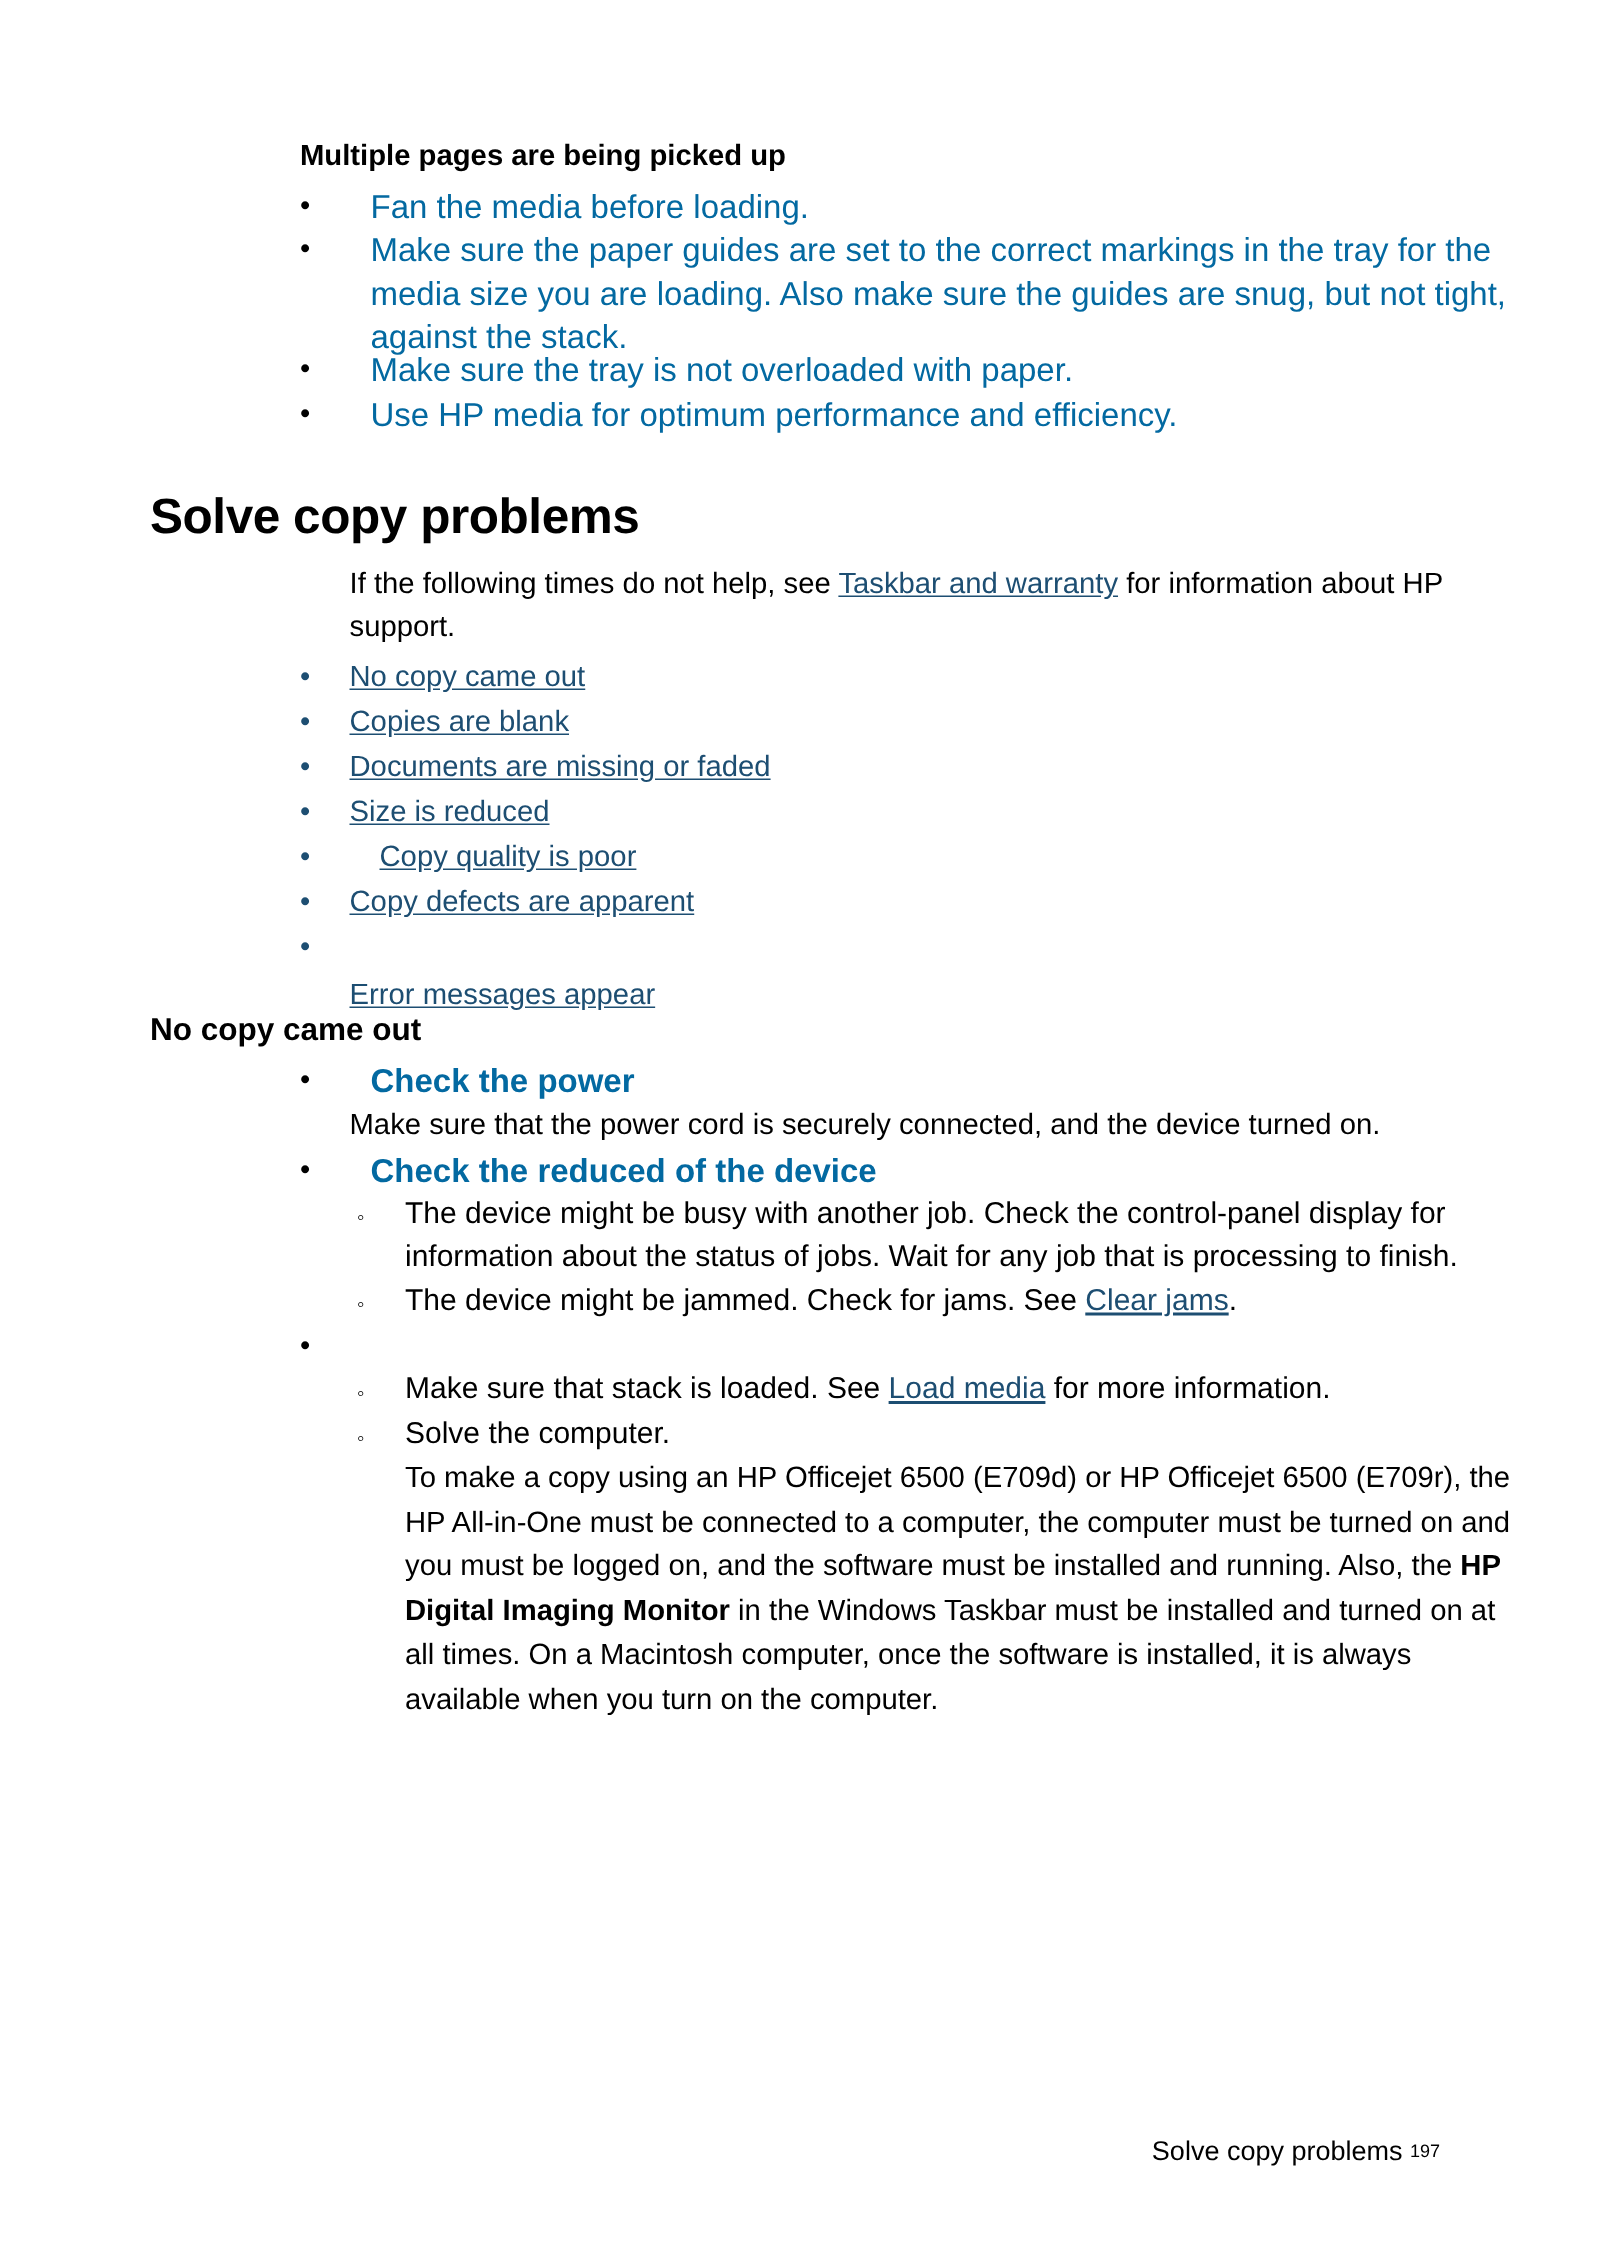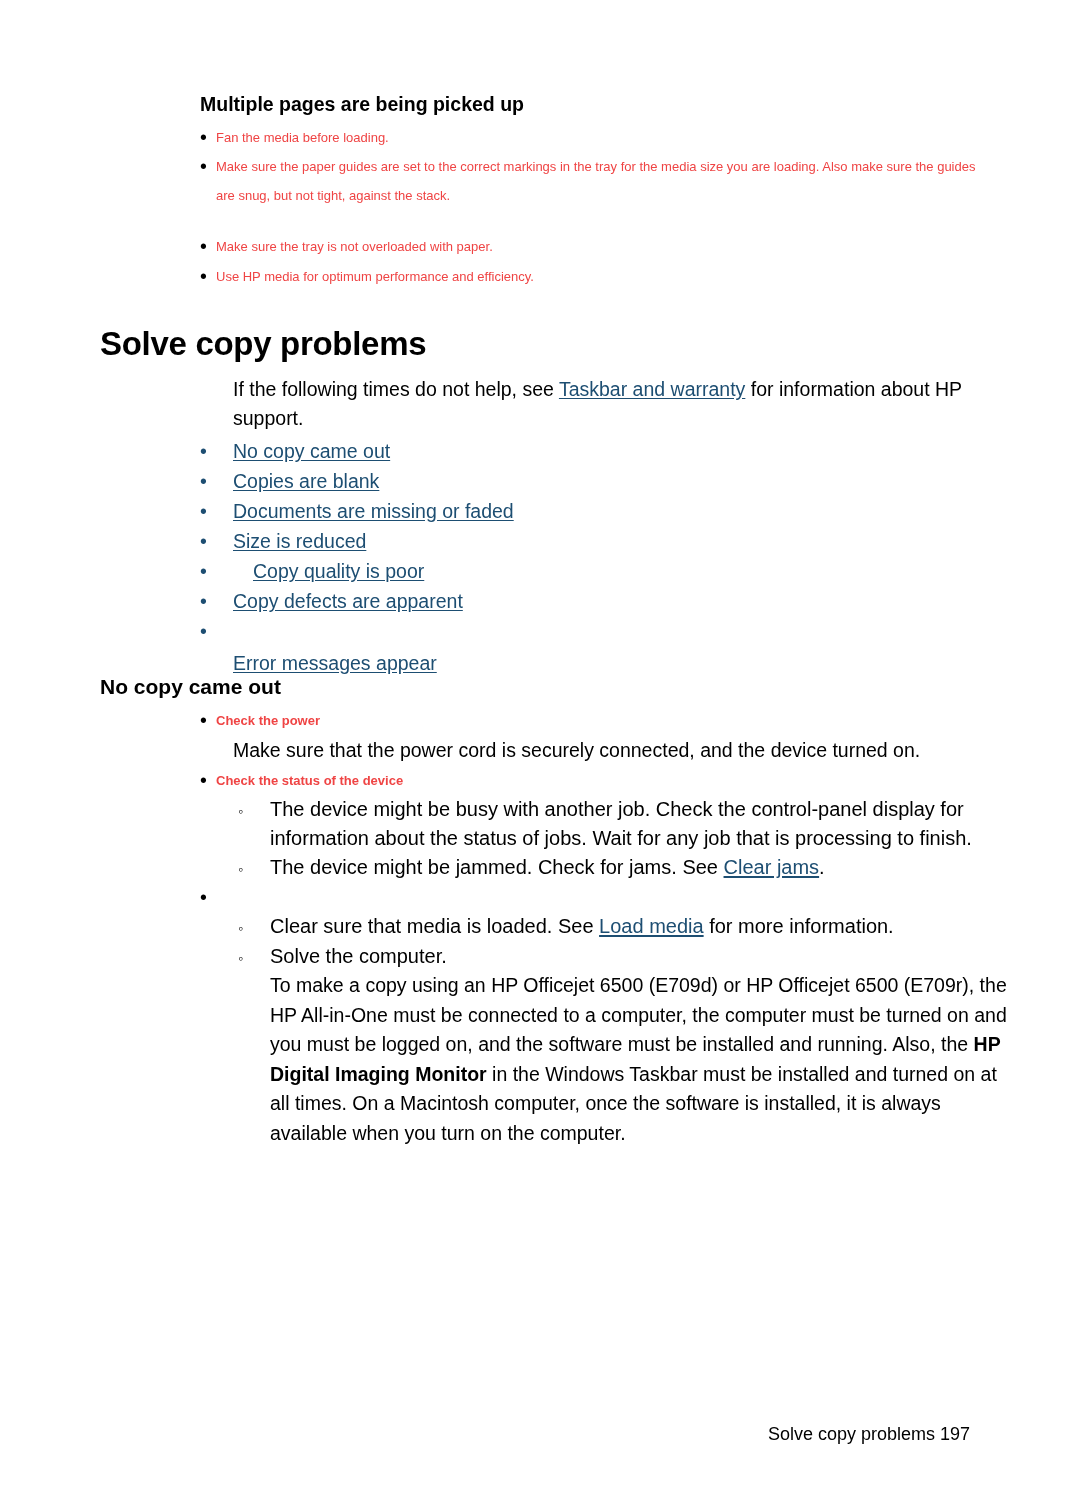--- a/index.html
+++ b/index.html
@@ -77,25 +77,25 @@
     position: absolute;
     left: 238px;
     width: 20px;
     font-size: 14px;
     line-height: 29px;
     color: #000;
     text-align: left;
   }
   .btext-l1 {
     position: absolute;
-    left: 216px;
+    left: 247px;
     width: 775px;
-    font-size: 13px;
-    line-height: 29px;
-    color: #ef4444;
+    font-size: 22px;
+    line-height: 29px;
+    color: #0369a1;
   }
   .btext-l2 {
     position: absolute;
     left: 270px;
     width: 740px;
     font-size: 20px;
     line-height: 29px;
     color: #000;
   }
 
@@ -133,21 +133,21 @@
     text-align: right;
     font-size: 18px;
     line-height: 22px;
     color: #000;
   }
   .footer-page {
     position: absolute;
     left: 940px;
     width: 70px;
     text-align: left;
-    font-size: 18px;
+    font-size: 12px;
     line-height: 22px;
     color: #000;
   }
 </style>
 </head>
 <body>
 
 <div class="page">
 
   <div class="abs h3" style="top:92px;">Multiple pages are being picked up</div>
@@ -206,35 +206,35 @@
   </div>
 
   <div class="abs h2" style="top:674px;">No copy came out</div>
 
   <div class="bullet-l1" style="top:706px;">•</div>
   <div class="btext-l1 bold" style="top:706px;">Check the power</div>
 
   <div class="abs textcol para" style="top:736px;">Make sure that the power cord is securely connected, and the device turned on.</div>
 
   <div class="bullet-l1" style="top:766px;">•</div>
-  <div class="btext-l1 bold" style="top:766px;">Check the status of the device</div>
+  <div class="btext-l1 bold" style="top:766px;">Check the reduced of the device</div>
 
   <div class="bullet-l2" style="top:797px;">◦</div>
   <div class="btext-l2" style="top:795px;">The device might be busy with another job. Check the control-panel display for information about the status of jobs. Wait for any job that is processing to finish.</div>
 
   <div class="bullet-l2" style="top:855px;">◦</div>
   <div class="btext-l2" style="top:853px;">
     <span>The device might be jammed. Check for jams. See </span><a class="lnk">Clear jams</a><span>.</span>
   </div>
 
   <div class="bullet-l1" style="top:883px;">•</div>
 
   <div class="bullet-l2" style="top:914px;">◦</div>
   <div class="btext-l2" style="top:912px;">
-    <span>Clear sure that media is loaded. See </span><a class="lnk">Load media</a><span> for more information.</span>
+    <span>Make sure that stack is loaded. See </span><a class="lnk">Load media</a><span> for more information.</span>
   </div>
 
   <div class="bullet-l2" style="top:944px;">◦</div>
   <div class="btext-l2" style="top:942px;">Solve the computer.</div>
 
   <div class="abs para tight" style="top:971px; left:270px; width:740px;">
     <span>To make a copy using an HP Officejet 6500 (E709d) or HP Officejet 6500 (E709r), the HP All-in-One must be connected to a computer, the computer must be turned on and you must be logged on, and the software must be installed and running. Also, the </span><span class="bold">HP Digital Imaging Monitor</span><span> in the Windows Taskbar must be installed and turned on at all times. On a Macintosh computer, once the software is installed, it is always available when you turn on the computer.</span>
   </div>
 
   <div class="footer-title" style="top:1423px;">Solve copy problems</div>

